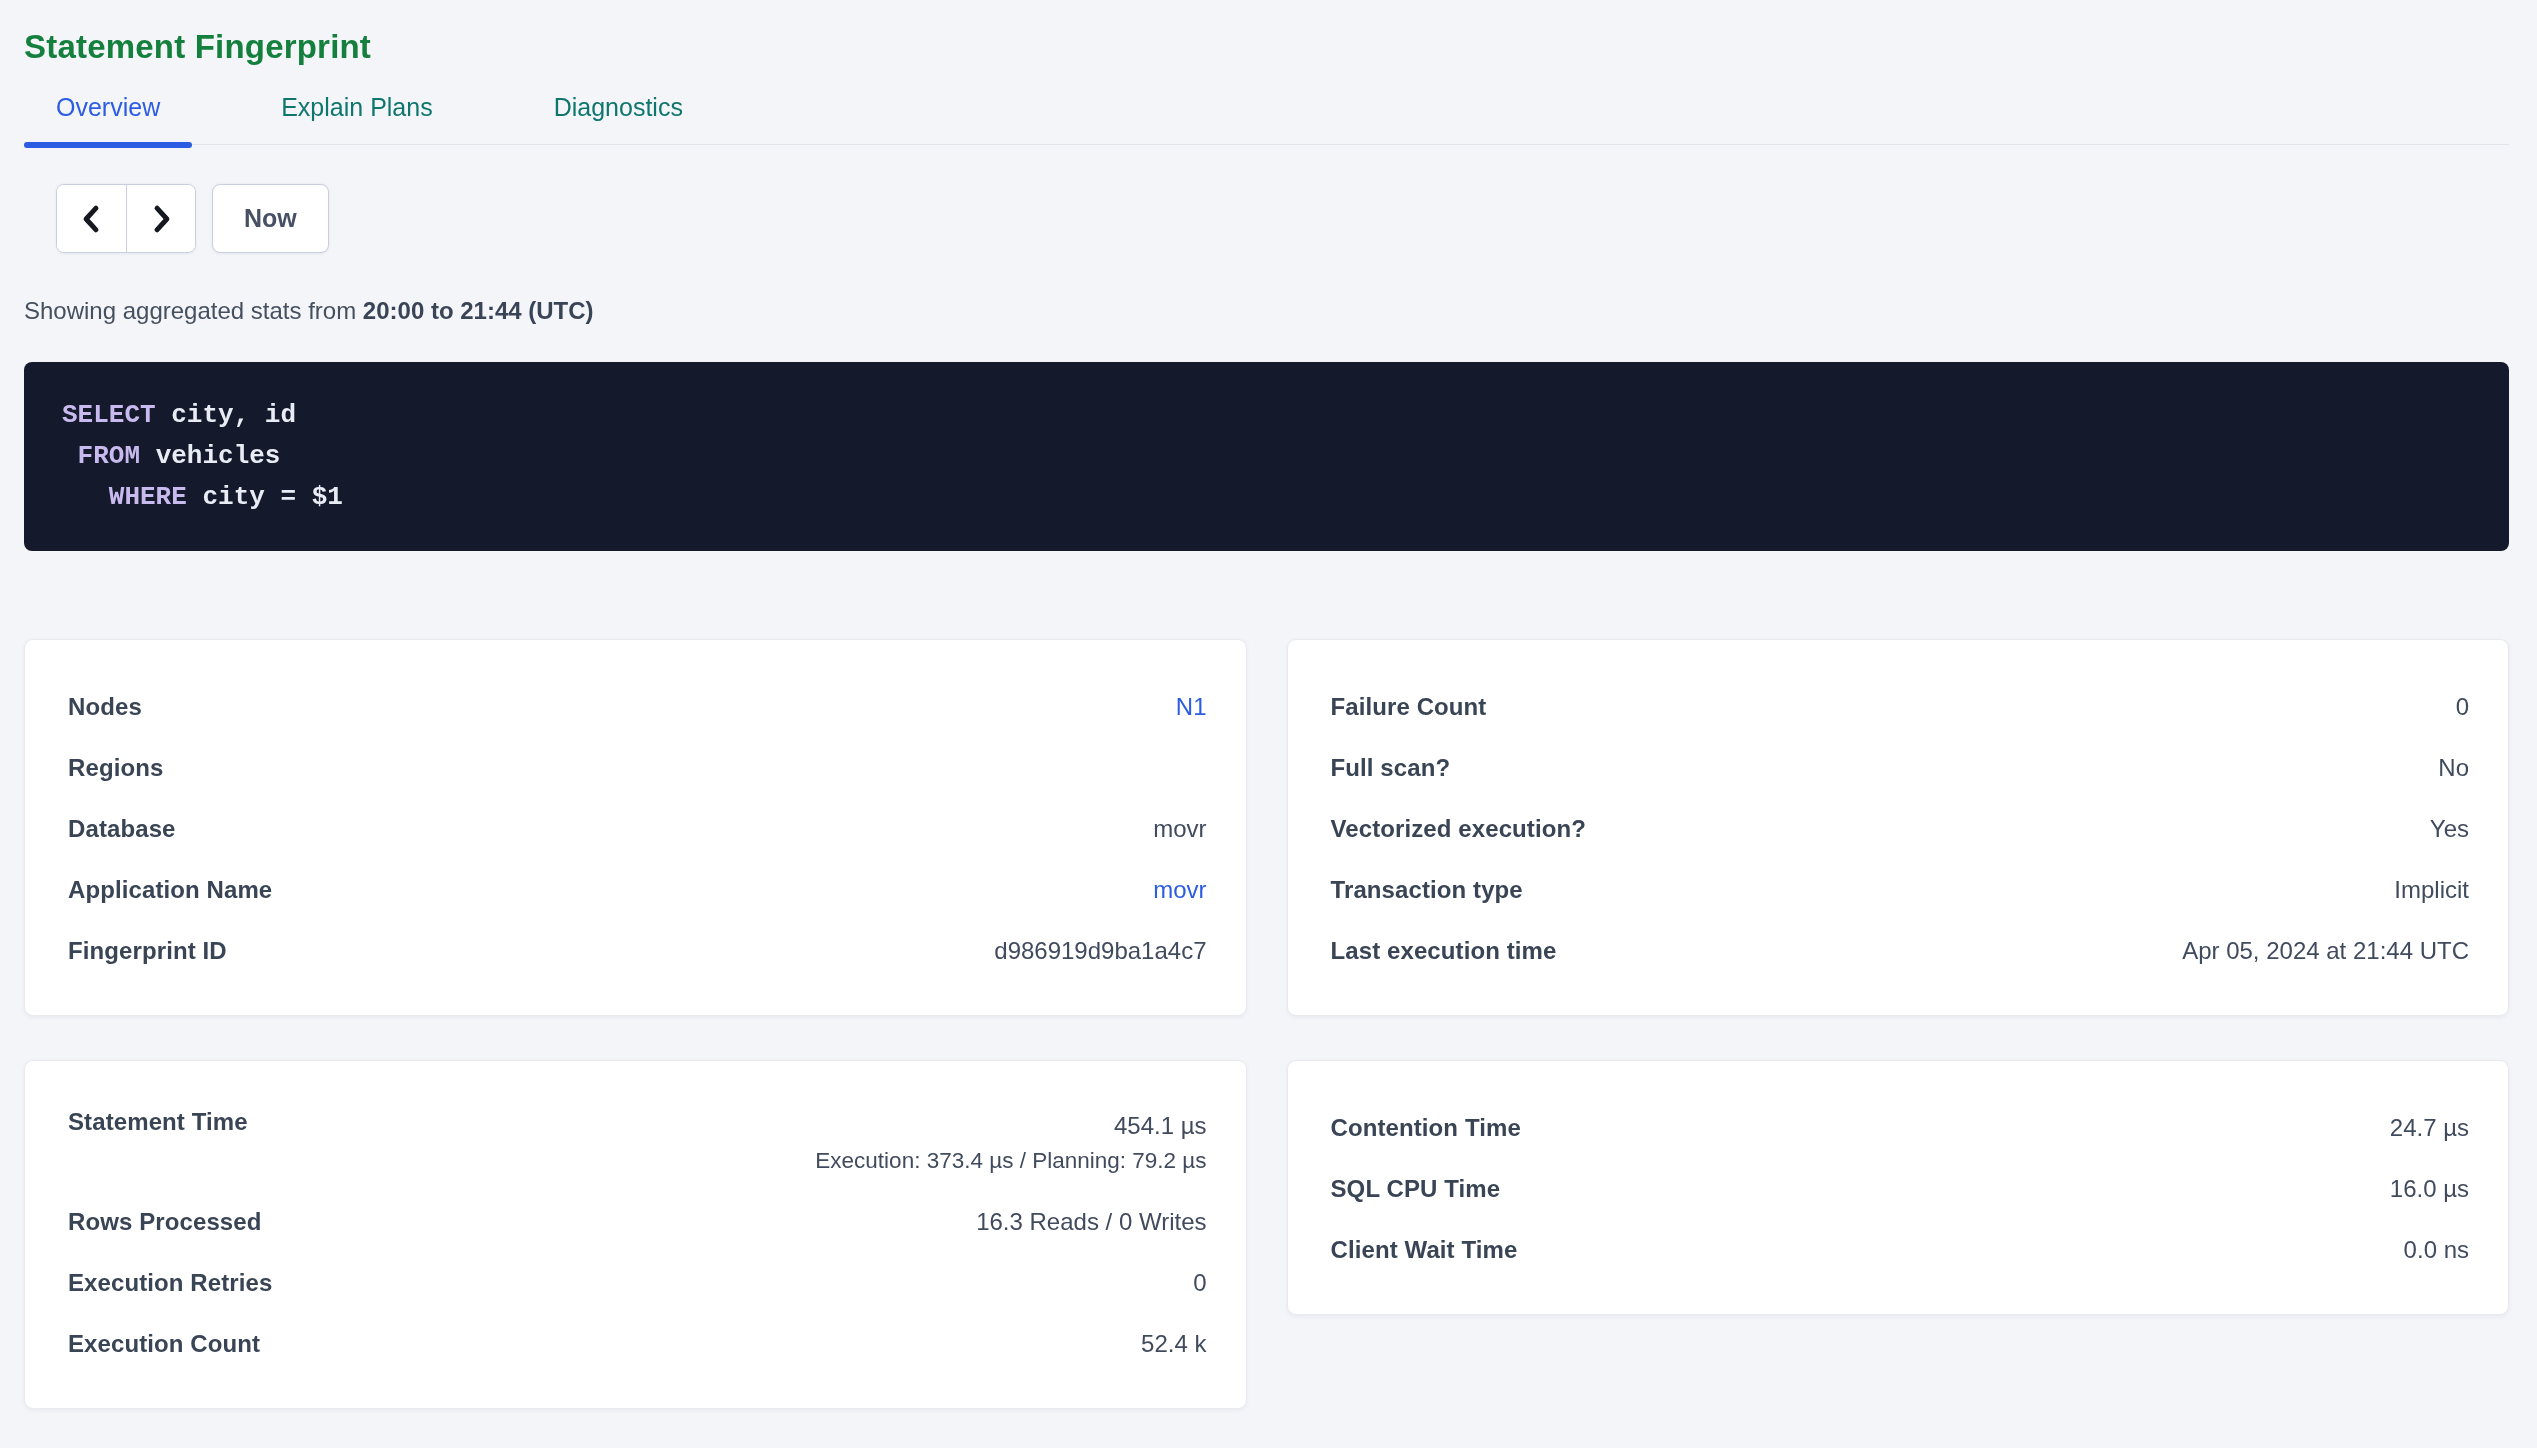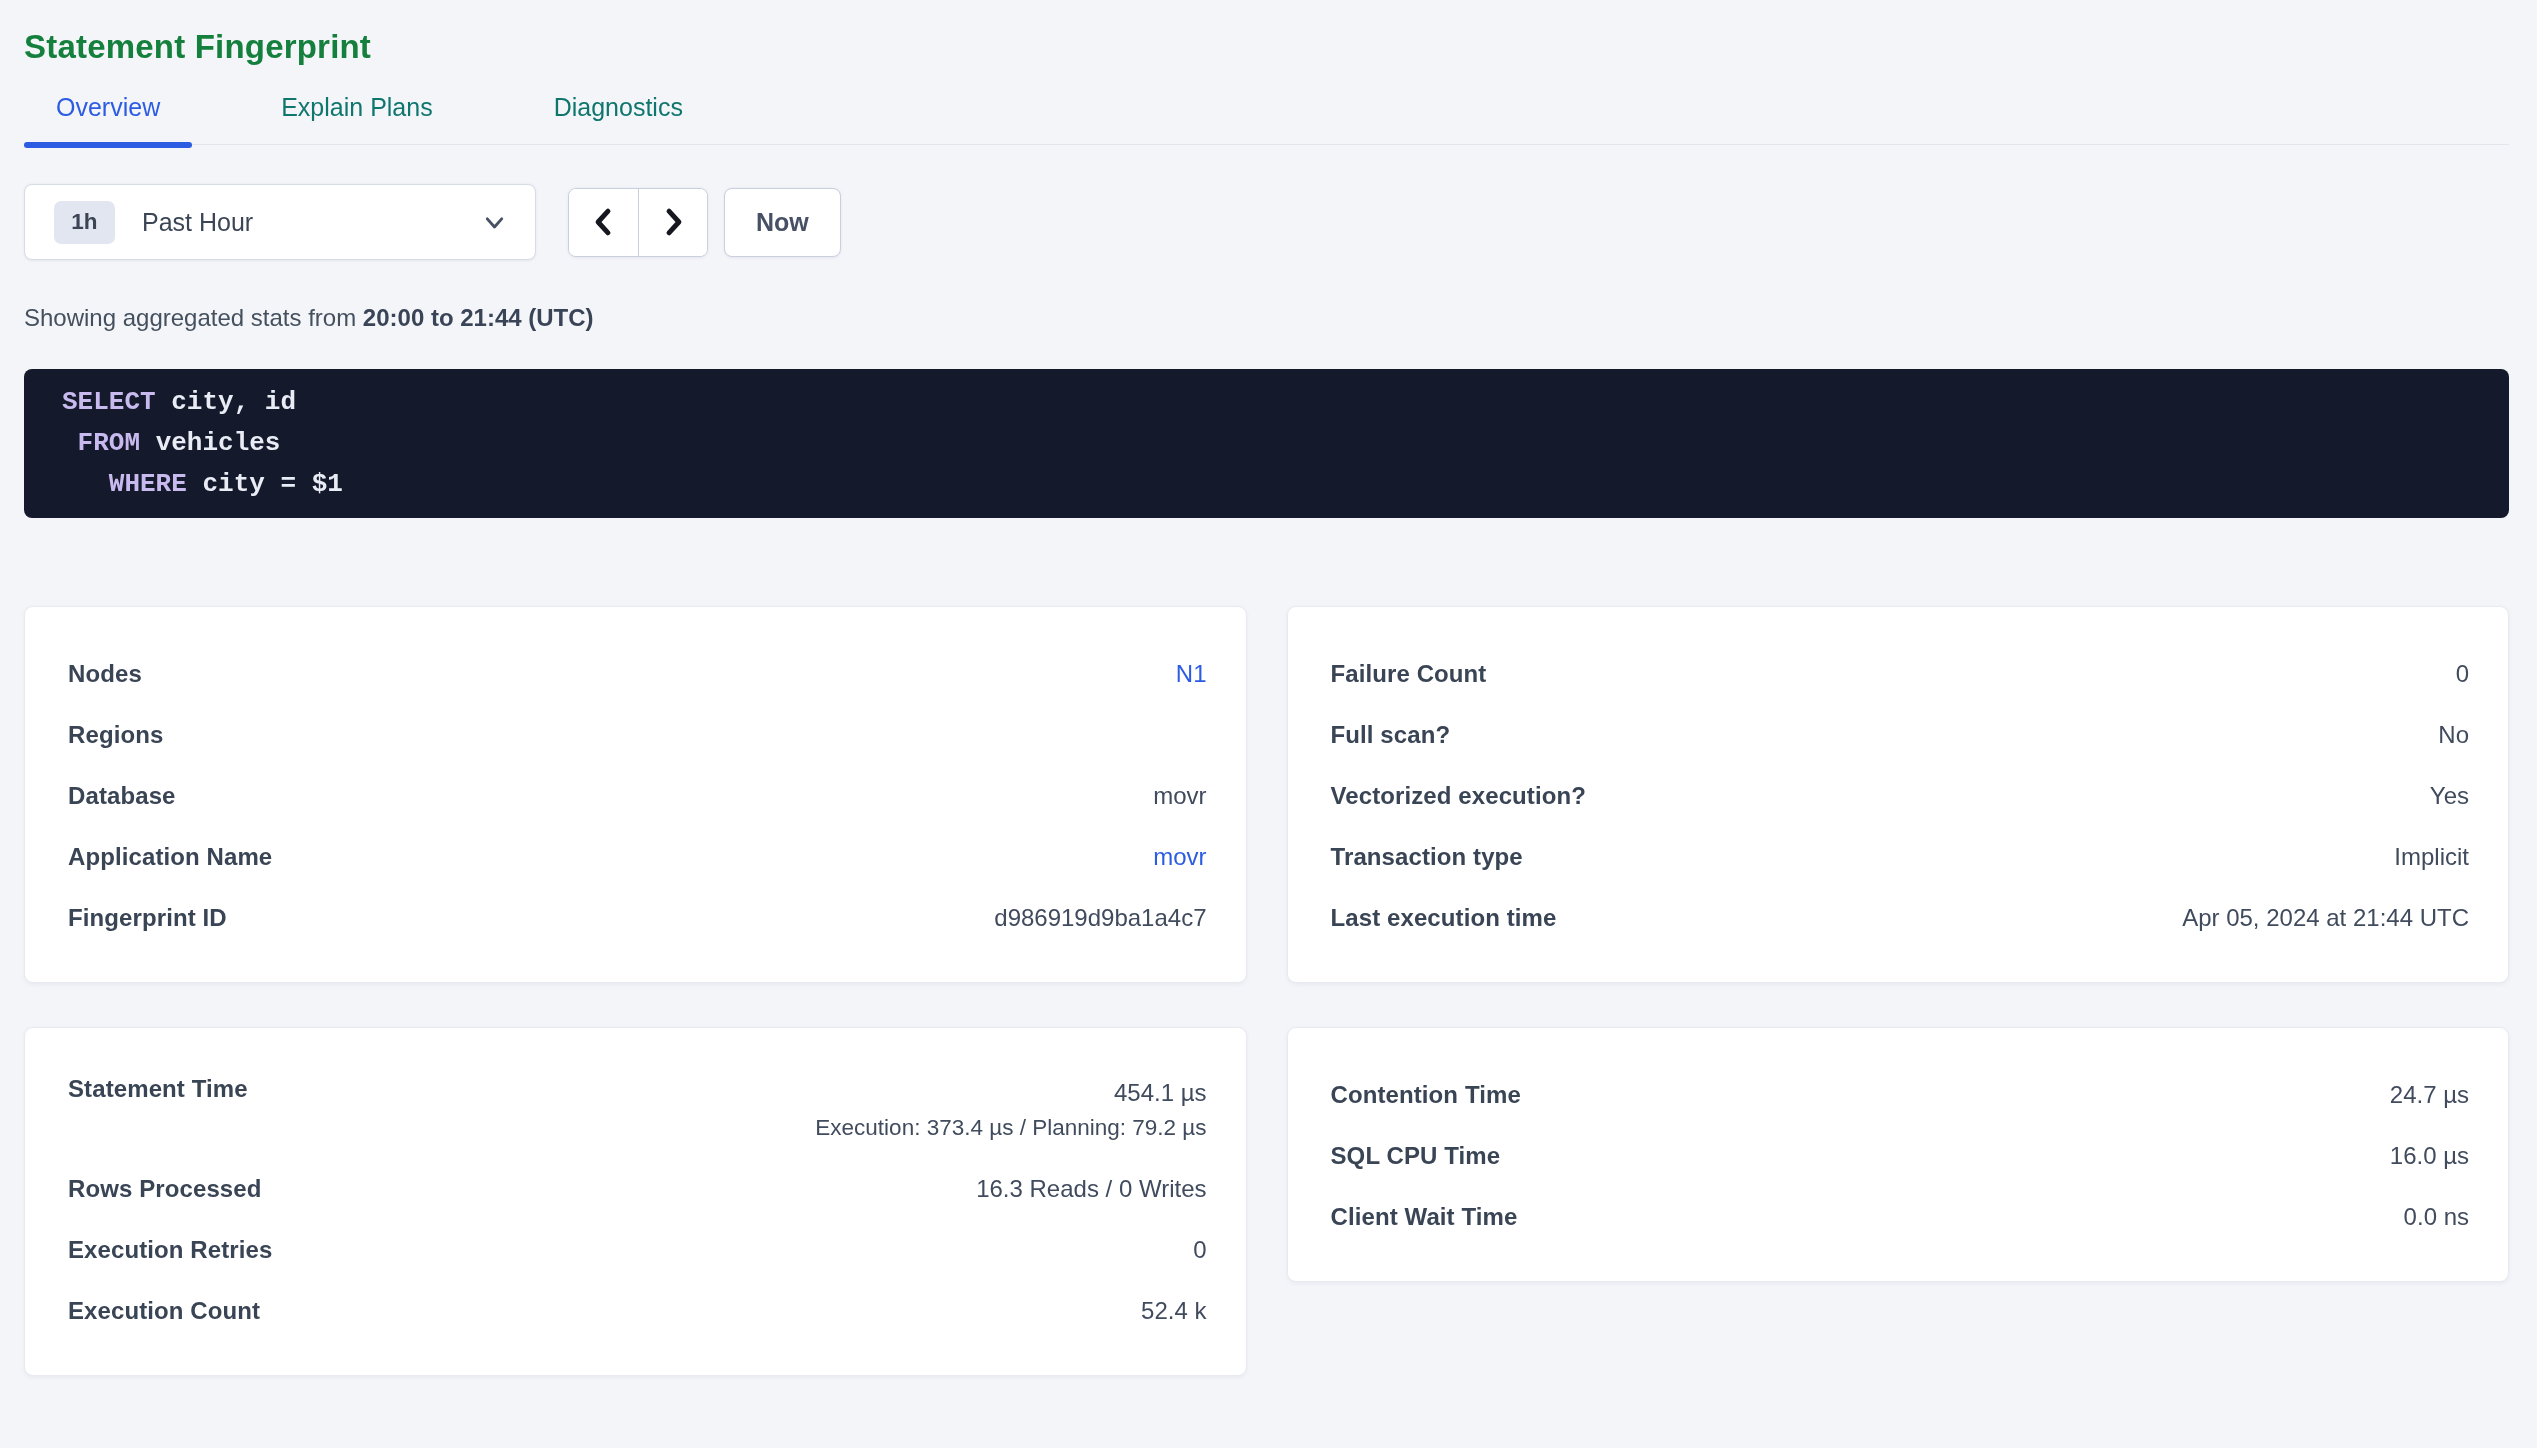--- a/index.html
+++ b/index.html
@@ -124,21 +124,21 @@
     color: #45505f;
     line-height: 31px;
   }
   .stats-line b { font-weight: 700; color: #3a4457; }
 
   
   .sql-box {
     margin-top: 36px;
     background: #141a2c;
     border-radius: 8px;
-    padding: 13px 38px;
+    padding: 33px 38px;
   }
   .sql-line {
     font-family: "Liberation Mono", "DejaVu Sans Mono", monospace;
     font-size: 26px;
     font-weight: 700;
     line-height: 41px;
     color: #e9ecf4;
     white-space: pre;
   }
   .sql-line .kw { color: #c8b9ee; }
@@ -196,29 +196,20 @@
 
   <h1 class="page-title">Statement Fingerprint</h1>
 
   <nav class="tabs">
     <button class="tab active">Overview</button>
     <button class="tab">Explain Plans</button>
     <button class="tab">Diagnostics</button>
   </nav>
 
   <div class="toolbar">
-    <div class="time-picker">
-      <span class="range-badge">1h</span>
-      <span class="range-label">Past Hour</span>
-      <span>
-        <svg class="chev" width="27" height="27" viewBox="0 0 30 30">
-          <polyline points="7,11 15,20 23,11" fill="none" stroke="#475065" stroke-width="3.2" stroke-linecap="round" stroke-linejoin="round"></polyline>
-        </svg>
-      </span>
-    </div>
     <div class="btn-group">
       <button class="arrow-btn">
         <span>
           <svg class="chev" width="31" height="36" viewBox="0 0 34 40">
             <polyline points="22,8 11,20 22,32" fill="none" stroke="#15181f" stroke-width="5.5" stroke-linecap="round" stroke-linejoin="round"></polyline>
           </svg>
         </span>
       </button>
       <button class="arrow-btn">
         <span>

